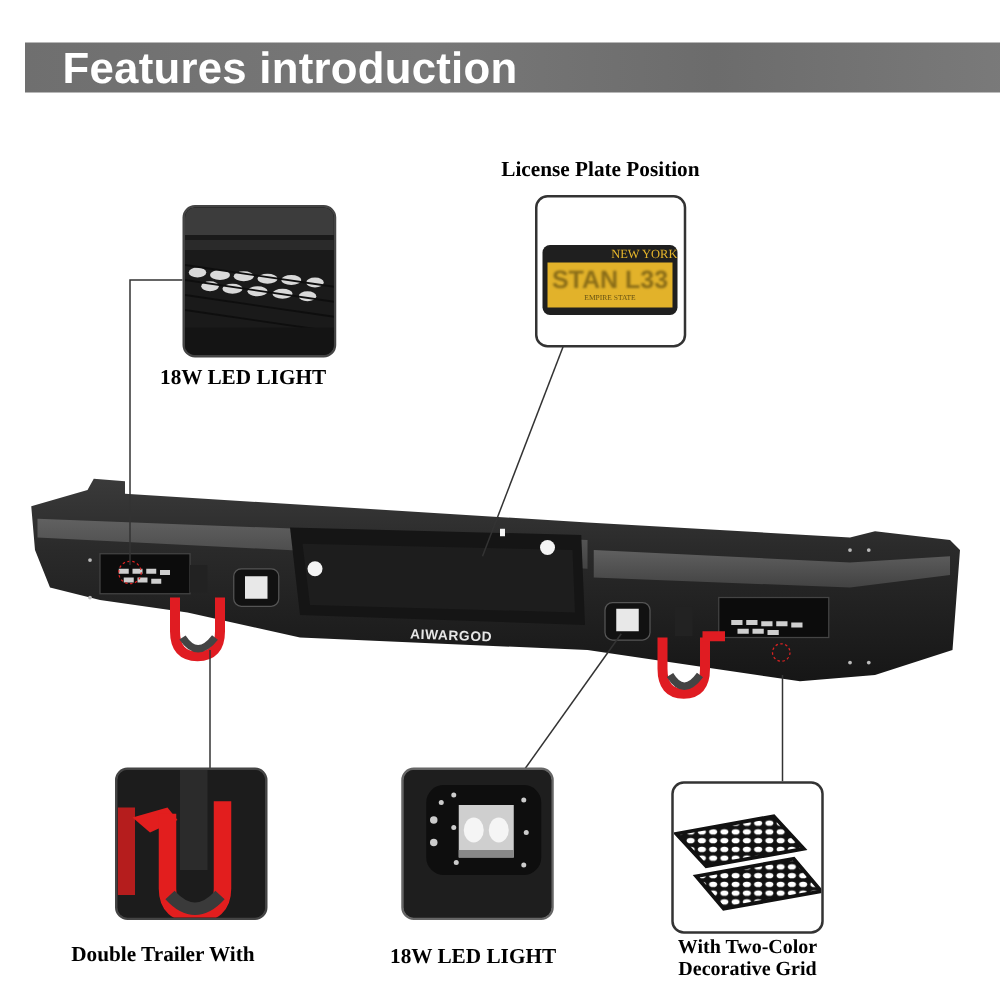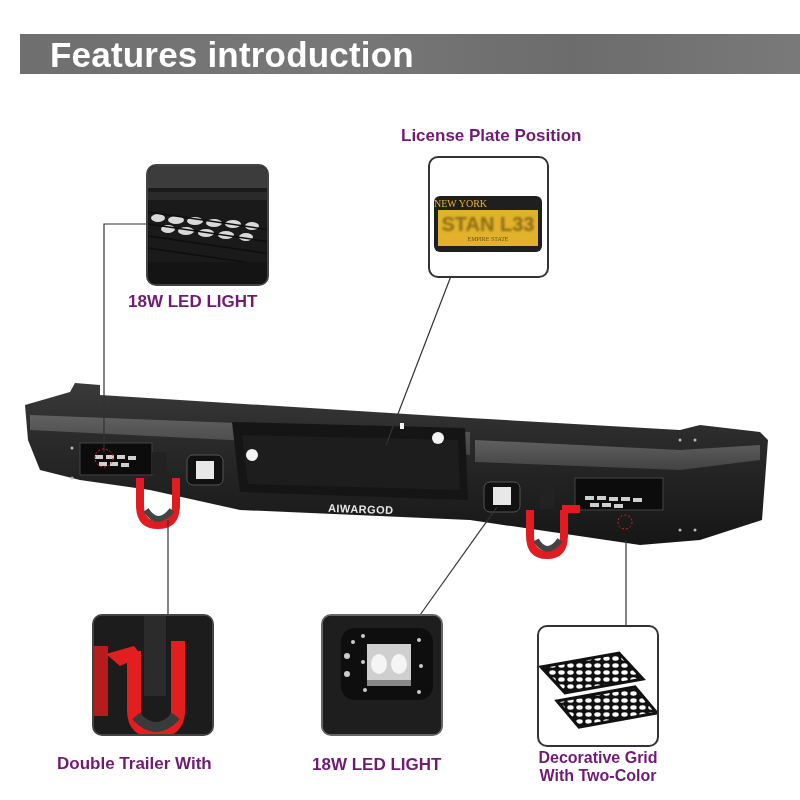--- a/index.html
+++ b/index.html
@@ -3,21 +3,21 @@
 <meta charset="utf-8">
 <style>
   html, body { margin: 0; padding: 0; background: #ffffff; }
   body { width: 800px; height: 800px; position: relative; overflow: hidden; font-family: "Liberation Serif", serif; }
 
   .banner { position: absolute; left: 20px; top: 34px; width: 752px; height: 40px;
     background: linear-gradient(90deg, #6f6f6f 0%, #787878 40%, #6c6c6c 70%, #7a7a7a 100%); padding-left: 36px; }
   .banner-title { position: absolute; left: 30px; top: 1px; font-family: "Liberation Sans", sans-serif;
     font-weight: bold; font-size: 35px; color: #ffffff; letter-spacing: 0.2px; }
 
-  .caption { position: absolute; font-weight: bold; font-size: 17px; color: #701a75; white-space: nowrap; font-family: Liberation Sans, sans-serif; }
+  .caption { position: absolute; font-weight: bold; font-size: 17px; color: #000000; white-space: nowrap; font-family: Liberation Serif, serif; }
   .caption.center { text-align: center; }
 
   .card { position: absolute; border: 2px solid #555; border-radius: 10px; background: #fff; overflow: hidden; box-sizing: border-box; }
   .card.dark { background: #1b1b1b; border-color: #444; }
 
   svg.overlay { position: absolute; left: 0; top: 0; }
 </style>
 </head>
 <body>
 
@@ -136,21 +136,21 @@
         <path d="M0,82 L123,100"></path>
     </g>
     <rect y="96" width="123" height="26" fill="#141414"></rect>
   </svg>
 </div>
 <div class="caption" style="left:128px; top:292px;">18W LED LIGHT</div>
 
 <div class="caption" style="left:401px; top:126px;">License Plate Position</div>
 <div class="card" style="left:428px; top:156px; width:121px; height:122px; border-color:#333;">
   <div style="position:absolute; left:4px; top:38px; width:108px; height:56px; background:#1f1f1f; border-radius:6px;">
-    <div style="position:absolute; left:0; right:0; top:2px; text-align:left; font-size:10px; color:#e5b52a; font-family:'Liberation Serif',serif;">NEW YORK</div>
+    <div style="position:absolute; left:0; right:0; top:2px; text-align:right; font-size:10px; color:#e5b52a; font-family:'Liberation Serif',serif;">NEW YORK</div>
     <div style="position:absolute; left:4px; right:4px; top:14px; height:36px; background:#e2b22a;">
       <div style="position:absolute; left:0; right:0; top:3px; text-align:center; font-family:'Liberation Sans',sans-serif; font-weight:bold; font-size:20px; color:#8a6d18; filter:blur(1px);">STAN L33</div>
       <div style="position:absolute; left:0; right:0; top:26px; text-align:center; font-size:6px; color:#6b5615;">EMPIRE STATE</div>
     </div>
   </div>
 </div>
 
 <div class="card dark" style="left:92px; top:614px; width:122px; height:122px;">
   <svg width="122" height="122">
     <rect width="122" height="122" fill="#1c1c1c"></rect>
@@ -194,15 +194,15 @@
       <pattern id="hex" width="9" height="7" patternUnits="userSpaceOnUse">
         <rect width="9" height="7" fill="#111"></rect>
         <ellipse cx="4.5" cy="3.5" rx="3.2" ry="2.2" fill="#fff"></ellipse>
       </pattern>
     </defs>
     <polygon points="2,40 80,26 104,52 26,66" fill="url(#hex)" stroke="#111" stroke-width="3"></polygon>
     <polygon points="18,74 96,60 118,86 40,100" fill="url(#hex)" stroke="#111" stroke-width="3"></polygon>
   </svg>
 </div>
 <div class="caption center" style="left:525px; top:749px; width:146px; line-height:18px; font-size:16px;">
+  <div>With Two-Color</div>
   <div>Decorative Grid</div>
-  <div>With Two-Color</div>
 </div>
 
 </body></html>

